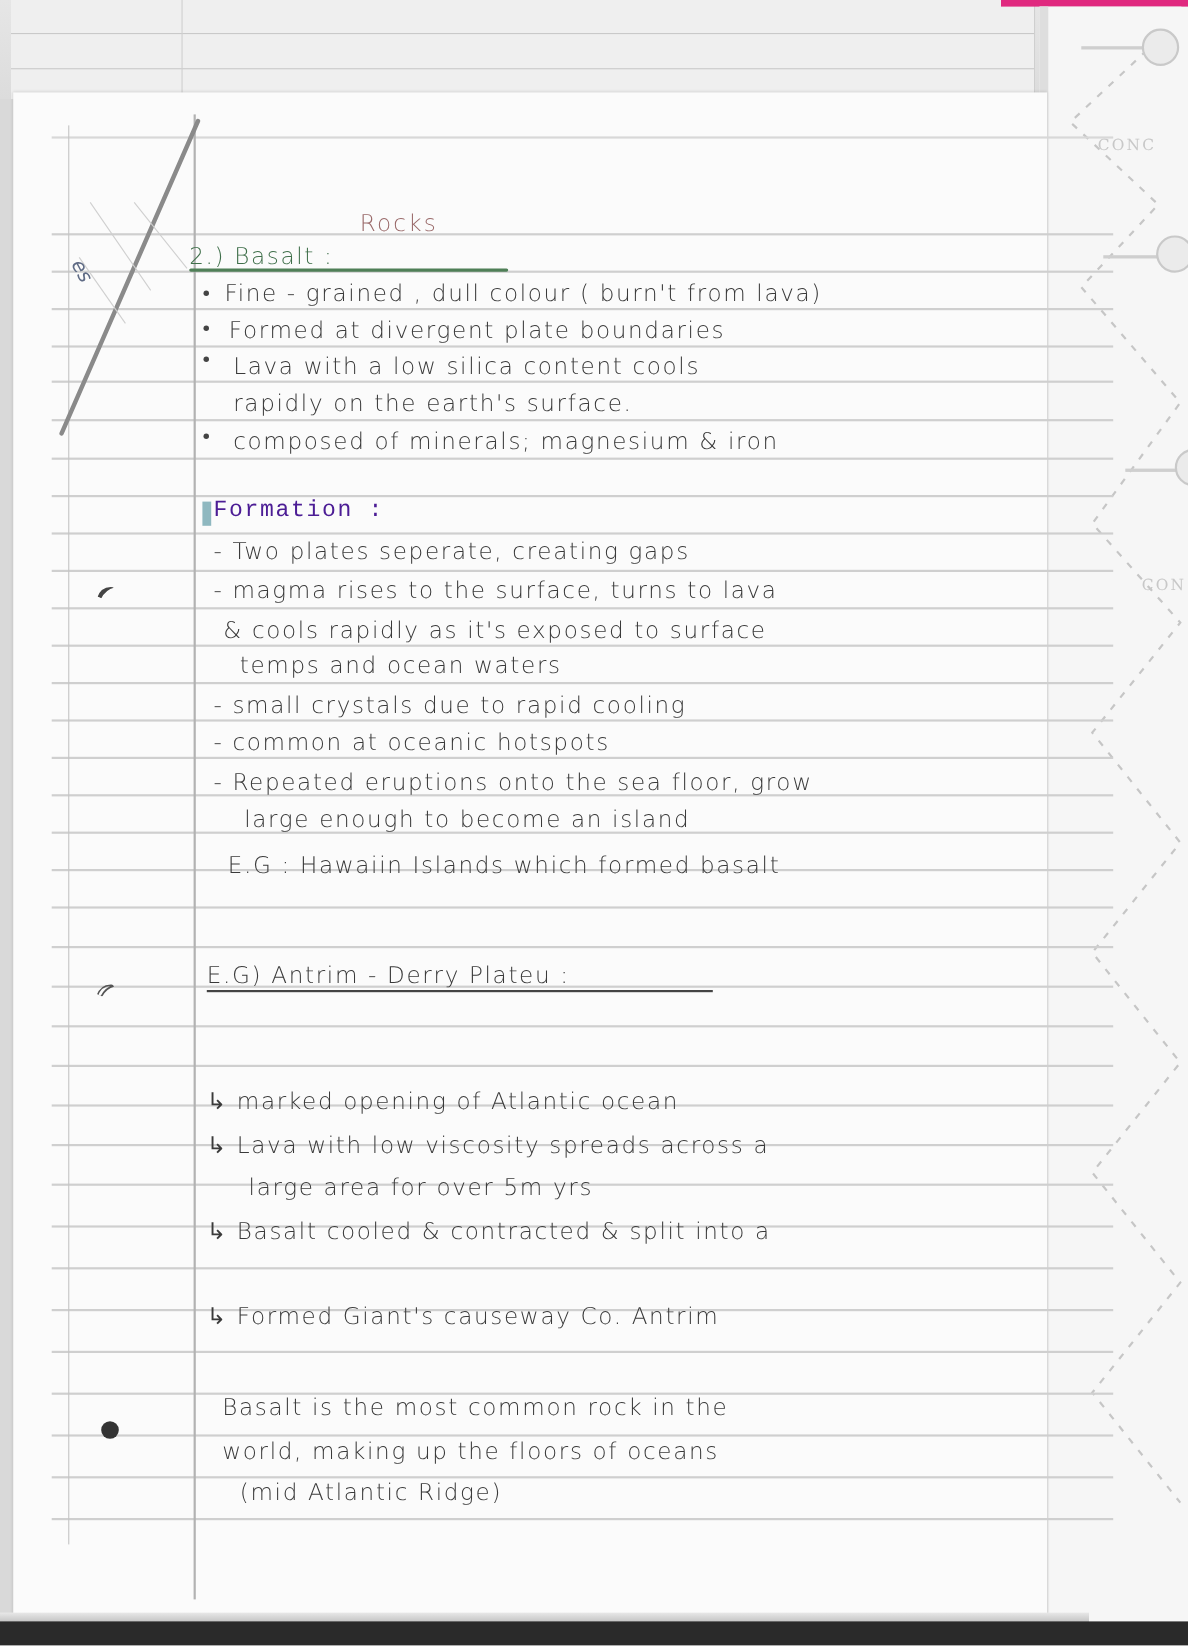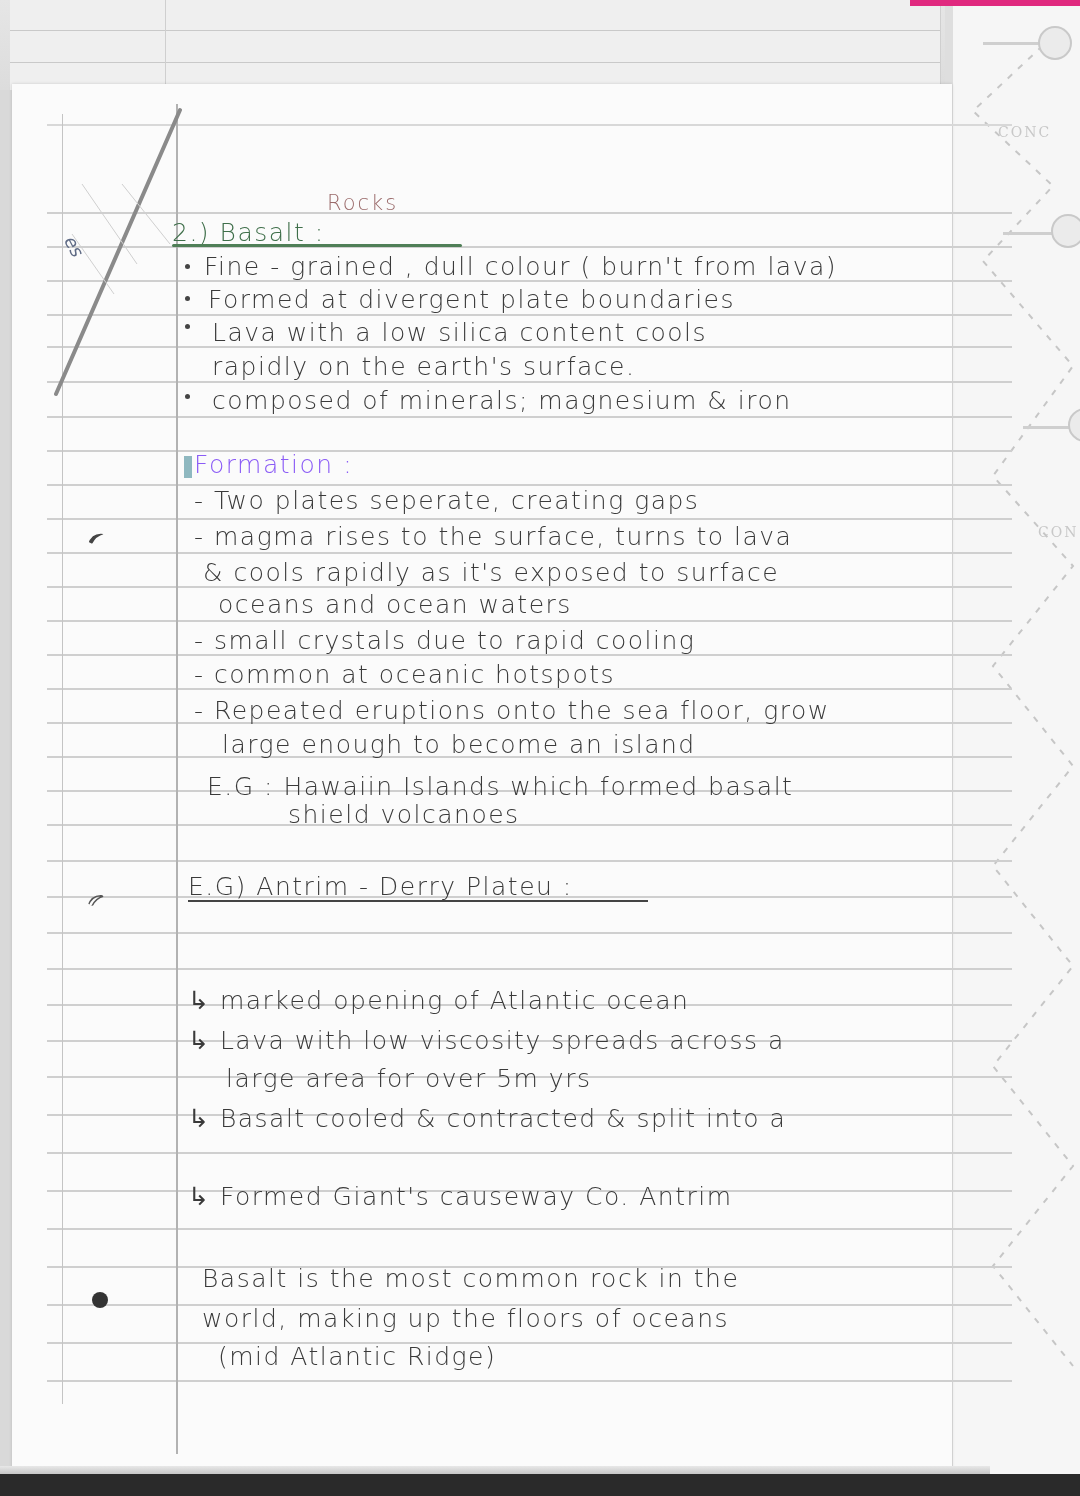--- a/index.html
+++ b/index.html
@@ -62,30 +62,30 @@
     .margin-word {
       position: absolute; left: 52px; top: 152px; font-size: 18px; color: #5f6b85;
       transform: rotate(62deg); font-style: italic;
     }
     .punch-hole {
       position: absolute; width: 18px; height: 14px; border-radius: 50%;
     }
 
     .content { position: absolute; left: 0; top: 0; width: 100%; height: 100%; }
     .hw {
-      position: absolute; font-family: "DejaVu Sans", sans-serif; font-size: 25px;
+      position: absolute; font-family: "DejaVu Sans", sans-serif; font-size: 21px;
       color: #3a3a3a; letter-spacing: 1.5px; white-space: nowrap; line-height: 30px;
       font-weight: 300;
     }
     .title { color: #9a6a6a; font-size: 21px; letter-spacing: 2px; }
     .heading-basalt { color: #3f6f4a; }
     .heading-basalt-underline {
       position: absolute; height: 3px; background: #4f7f57; border-radius: 2px;
     }
-    .heading-formation { color: #8b5cf6; }
+    .heading-formation { color: #4c1d95; font-family: Liberation Mono, monospace; }
     .formation-highlight {
       position: absolute; width: 8px; height: 22px; background: #8fb8c0;
     }
     .eg-underline { position: absolute; height: 2px; background: #444; }
     .bullet-dot {
       position: absolute; width: 5px; height: 5px; border-radius: 50%; background: #444;
     }
     .bottom-black {
       position: absolute; left: 0; top: 1474px; width: 1080px; height: 22px; background: #2a2a2a;
     }
@@ -194,27 +194,26 @@
     <div class="hw" style="left:200px; top:234px;">Lava with a low silica content cools</div>
     <div class="hw" style="left:200px; top:268px;">rapidly on the earth's surface.</div>
     <div class="bullet-dot" style="left:173px; top:310px;"></div>
     <div class="hw" style="left:200px; top:302px;">composed of minerals; magnesium &amp; iron</div>
 
     <div class="formation-highlight" style="left:172px; top:372px;"></div>
     <div class="hw heading-formation" style="left:182px; top:366px;">Formation :</div>
     <div class="hw" style="left:182px; top:402px;">- Two plates seperate, creating gaps</div>
     <div class="hw" style="left:182px; top:438px;">- magma rises to the surface, turns to lava</div>
     <div class="hw" style="left:191px; top:474px;">&amp; cools rapidly as it's exposed to surface</div>
-    <div class="hw" style="left:206px; top:506px;">oceans and ocean waters</div>
+    <div class="hw" style="left:206px; top:506px;">temps and ocean waters</div>
     <div class="hw" style="left:182px; top:542px;">- small crystals due to rapid cooling</div>
     <div class="hw" style="left:182px; top:576px;">- common at oceanic hotspots</div>
     <div class="hw" style="left:182px; top:612px;">- Repeated eruptions onto the sea floor, grow</div>
     <div class="hw" style="left:210px; top:646px;">large enough to become an island</div>
     <div class="hw" style="left:195px; top:688px;">E.G : Hawaiin Islands which formed basalt</div>
-    <div class="hw" style="left:276px; top:716px;">shield volcanoes</div>
 
     <div class="hw" style="left:176px; top:788px;">E.G) Antrim - Derry Plateu :</div>
     <div class="eg-underline" style="left:176px; top:816px; width:460px;"></div>
     <div class="hw" style="left:176px; top:902px;">↳ marked opening of Atlantic ocean</div>
     <div class="hw" style="left:176px; top:942px;">↳ Lava with low viscosity spreads across a</div>
     <div class="hw" style="left:214px; top:980px;">large area for over 5m yrs</div>
     <div class="hw" style="left:176px; top:1020px;">↳ Basalt cooled &amp; contracted &amp; split into a</div>
     <div class="hw" style="left:176px; top:1098px;">↳ Formed Giant's causeway Co. Antrim</div>
 
     <div class="hw" style="left:190px; top:1180px;">Basalt is the most common rock in the</div>

